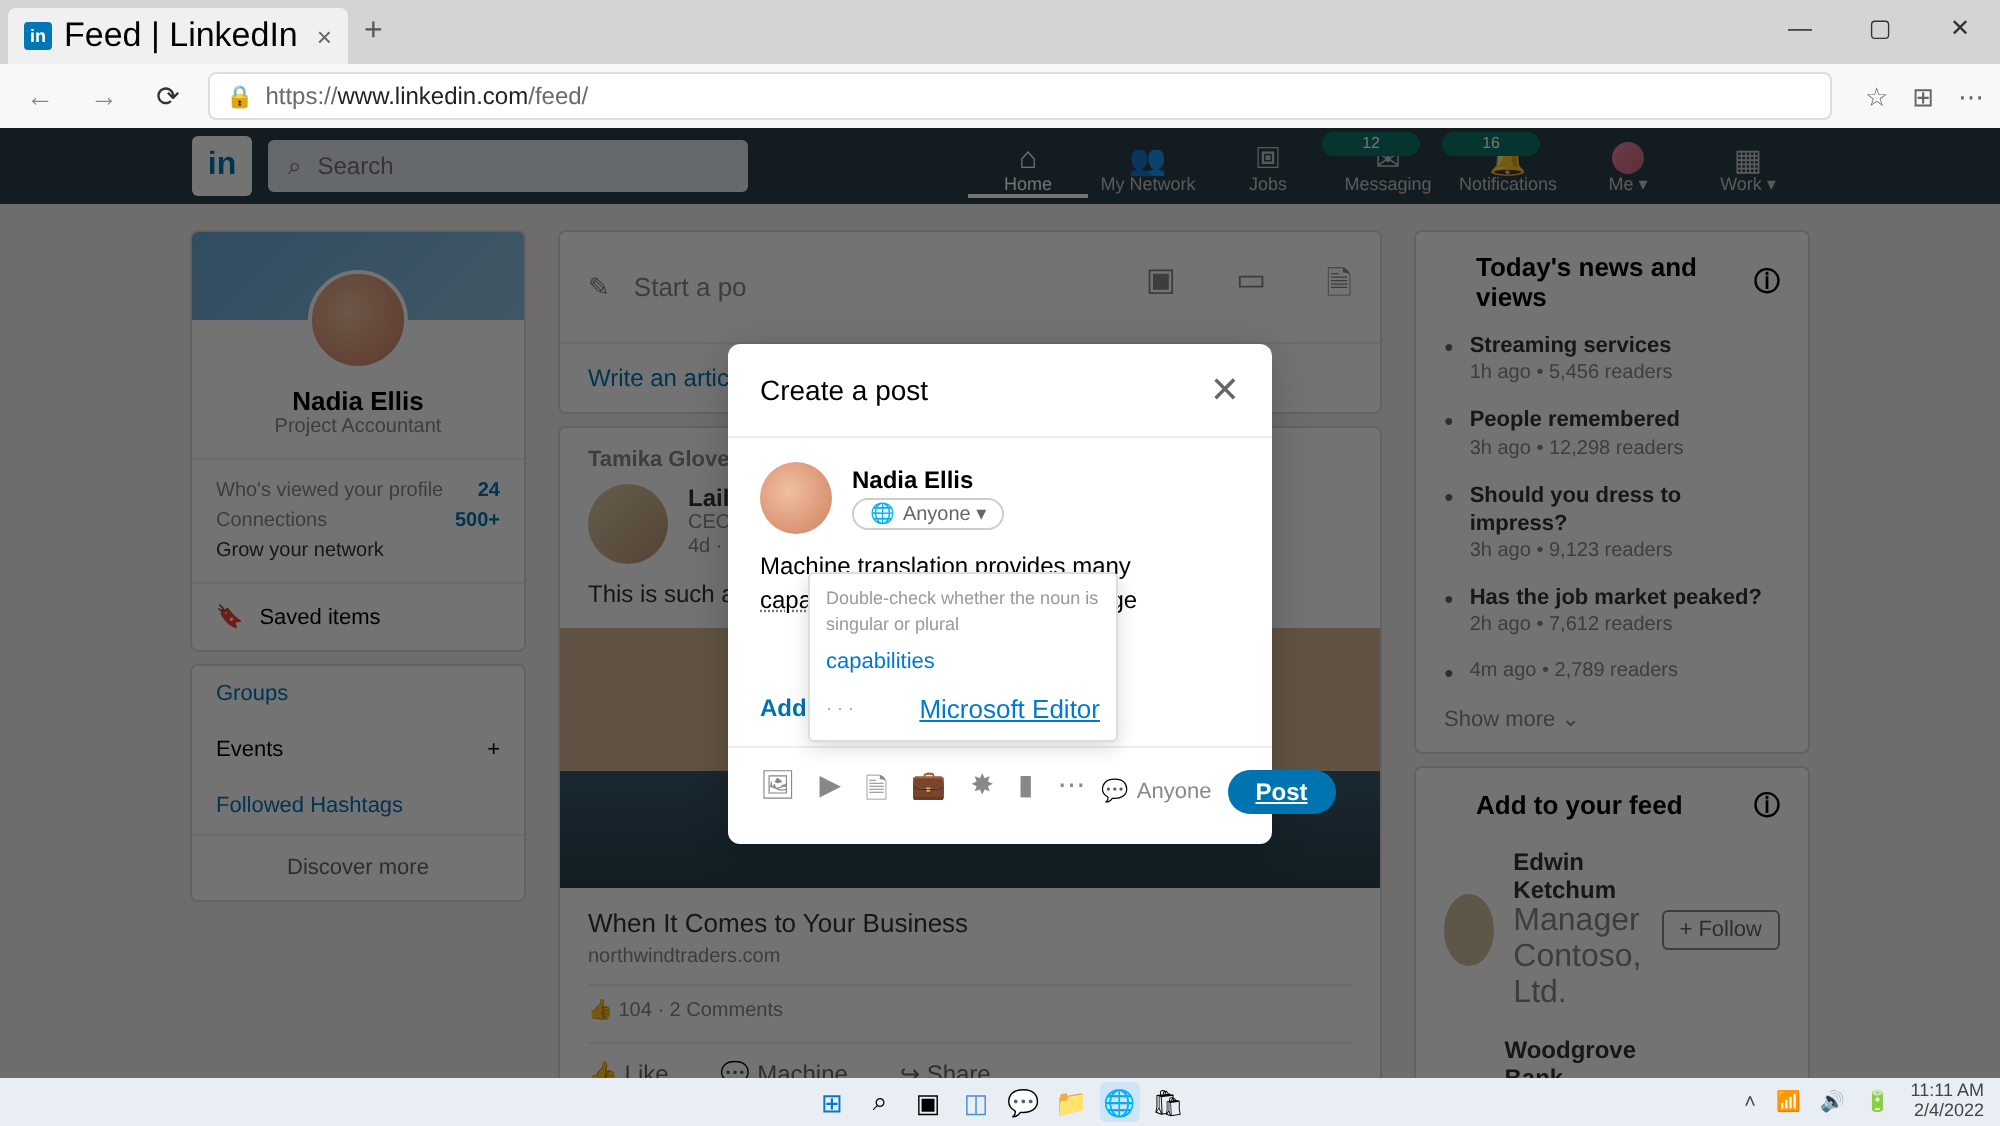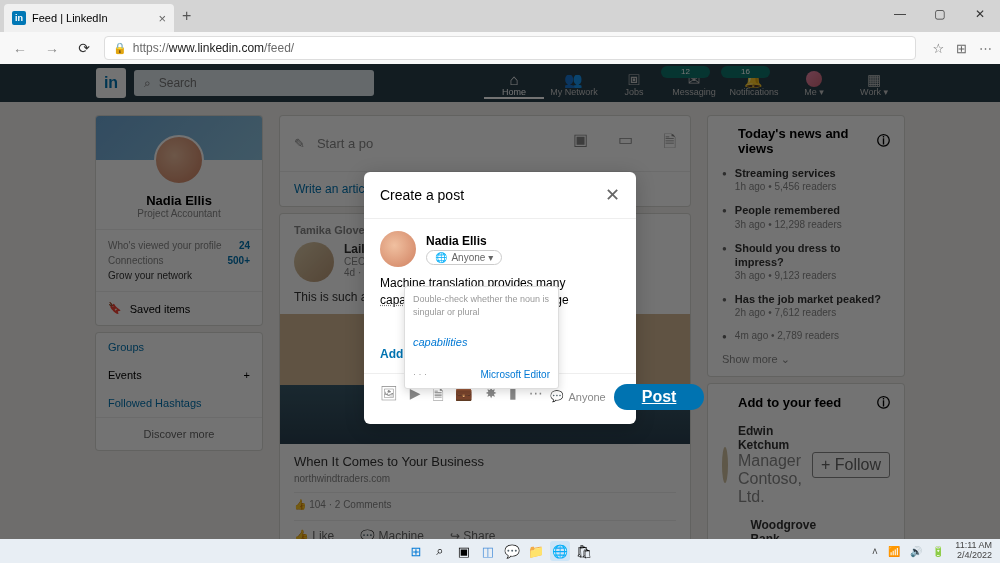--- a/index.html
+++ b/index.html
@@ -3,21 +3,21 @@
 <meta charset="utf-8">
 <style>
 * { box-sizing: border-box; margin: 0; padding: 0; }
 body { font-family: -apple-system, BlinkMacSystemFont, "Segoe UI", sans-serif; font-size: 13px; width: 1000px; height: 563px; overflow: hidden; background: #d4d4d4; position: relative; }
 
 
 .browser-chrome { background: #d4d4d4; }
 .tab-bar { display: flex; align-items: center; height: 32px; background: #d4d4d4; padding: 0 4px; }
 .tab { display: flex; align-items: center; background: #f0f0f0; height: 28px; padding: 0 8px; border-radius: 4px 4px 0 0; margin-top: 4px; width: 170px; }
 .tab-favicon { width: 14px; height: 14px; background: #0077b5; margin-right: 6px; border-radius: 2px; display: flex; align-items: center; justify-content: center; color: white; font-size: 9px; font-weight: bold; }
-.tab-title { font-size: 11px; flex: 1; white-space: nowrap; overflow: hidden; }
+.tab-title { font-size: 17px; flex: 1; white-space: nowrap; overflow: hidden; }
 .tab-close { font-size: 13px; color: #666; cursor: pointer; }
 .new-tab { margin-left: 8px; font-size: 16px; color: #555; cursor: pointer; }
 .window-controls { position: absolute; right: 0; top: 0; display: flex; }
 .window-btn { width: 40px; height: 28px; display: flex; align-items: center; justify-content: center; color: #333; cursor: pointer; font-size: 12px; }
 
 .addr-bar { display: flex; align-items: center; height: 32px; background: #f8f8f8; padding: 0 8px; gap: 8px; }
 .nav-btn { width: 24px; height: 24px; display: flex; align-items: center; justify-content: center; color: #888; cursor: pointer; font-size: 14px; }
 .nav-btn.active { color: #333; }
 .url-box { flex: 1; background: white; border: 1px solid #ddd; border-radius: 4px; height: 24px; display: flex; align-items: center; padding: 0 8px; font-size: 12px; color: #555; }
 .url-lock { margin-right: 6px; color: #888; font-size: 11px; }
@@ -86,42 +86,42 @@
 .news-headline { color: #333; font-weight: 600; }
 .news-meta { color: #888; font-size: 10px; }
 .show-more { font-size: 11px; color: #888; margin-top: 10px; cursor: pointer; }
 
 .feed-card { padding: 10px 14px; }
 .feed-suggest { display: flex; gap: 10px; margin-top: 12px; align-items: center; }
 .suggest-avatar { width: 36px; height: 36px; border-radius: 50%; background: #d0c0a0; }
 .suggest-icon { width: 36px; height: 36px; border-radius: 3px; background: #e8e8e8; display: flex; align-items: center; justify-content: center; }
 .suggest-name { font-size: 12px; font-weight: 600; color: #333; }
 .suggest-meta { font-size: 16px; color: #888; }
-.follow-btn { border: 1px solid #888; border-radius: 3px; padding: 3px 8px; font-size: 16px; color: #666; white-space: nowrap; }
+.follow-btn { border: 1px solid #888; border-radius: 3px; padding: 3px 8px; font-size: 11px; color: #666; white-space: nowrap; }
 
 
 .modal { position: absolute; top: 108px; left: 364px; width: 272px; background: white; border-radius: 6px; z-index: 100; box-shadow: 0 4px 20px rgba(0,0,0,0.2); }
 .modal-header { padding: 12px 16px; display: flex; justify-content: space-between; align-items: center; border-bottom: 1px solid #eee; }
 .modal-title { font-size: 14px; font-weight: 500; }
 .modal-close { font-size: 18px; color: #666; cursor: pointer; font-weight: 300; }
 .modal-author { display: flex; gap: 10px; padding: 12px 16px 8px; align-items: center; }
 .author-avatar { width: 36px; height: 36px; border-radius: 50%; background: radial-gradient(circle at 40% 40%, #f0c0a0, #d08060); }
 .author-name { font-size: 12px; font-weight: 600; }
 .anyone-chip { border: 1px solid #ccc; border-radius: 12px; padding: 1px 8px; font-size: 10px; color: #666; display: inline-flex; align-items: center; gap: 4px; margin-top: 2px; }
 .modal-body { padding: 0 16px 8px; font-size: 12px; line-height: 1.4; position: relative; }
 .modal-text .underline-word { text-decoration: underline dotted #777; }
 .editor-popup { position: absolute; left: 40px; top: 11px; width: 155px; background: white; border: 1px solid #ddd; box-shadow: 0 3px 10px rgba(0,0,0,0.15); padding: 6px 8px; font-size: 9px; color: #999; border-radius: 3px; }
-.editor-suggestion { color: #0078d4; font-size: 11px; margin: 17px 0; font-style: italic; }
+.editor-suggestion { color: #0078d4; font-size: 11px; margin: 6px 0; }
 .editor-footer { display: flex; justify-content: space-between; align-items: center; margin-top: 2px; }
-.editor-brand { color: #0078d4; font-size: 10px; }
+.editor-brand { color: #0078d4; font-size: 13px; text-decoration: underline; }
 .add-hashtag { color: #0073b1; font-size: 12px; font-weight: 600; padding: 30px 16px 12px; }
 .modal-footer { display: flex; align-items: center; padding: 10px 16px 14px; border-top: 1px solid #eee; gap: 8px; }
 .footer-icon-row { display: flex; gap: 12px; color: #888; font-size: 14px; }
 .anyone-link { margin-left: auto; font-size: 11px; color: #888; display: flex; align-items: center; gap: 4px; }
-.post-btn { background: #0073b1; color: white; border: none; border-radius: 14px; padding: 4px 28px; font-size: 16px; font-weight: 600; text-decoration: underline; }
+.post-btn { background: #0073b1; color: white; border: none; border-radius: 14px; padding: 4px 14px; font-size: 12px; font-weight: 600; text-decoration: underline; }
 
 
 .taskbar { position: absolute; bottom: 0; left: 0; right: 0; height: 24px; background: #e8eef4; display: flex; align-items: center; justify-content: center; gap: 4px; }
 .taskbar-icon { width: 20px; height: 20px; display: flex; align-items: center; justify-content: center; font-size: 13px; border-radius: 3px; }
 .taskbar-right { position: absolute; right: 8px; display: flex; align-items: center; gap: 10px; font-size: 10px; color: #444; }
 .taskbar-time { text-align: right; line-height: 1.1; font-size: 9px; }
 </style>
 </head>
 <body>
 

